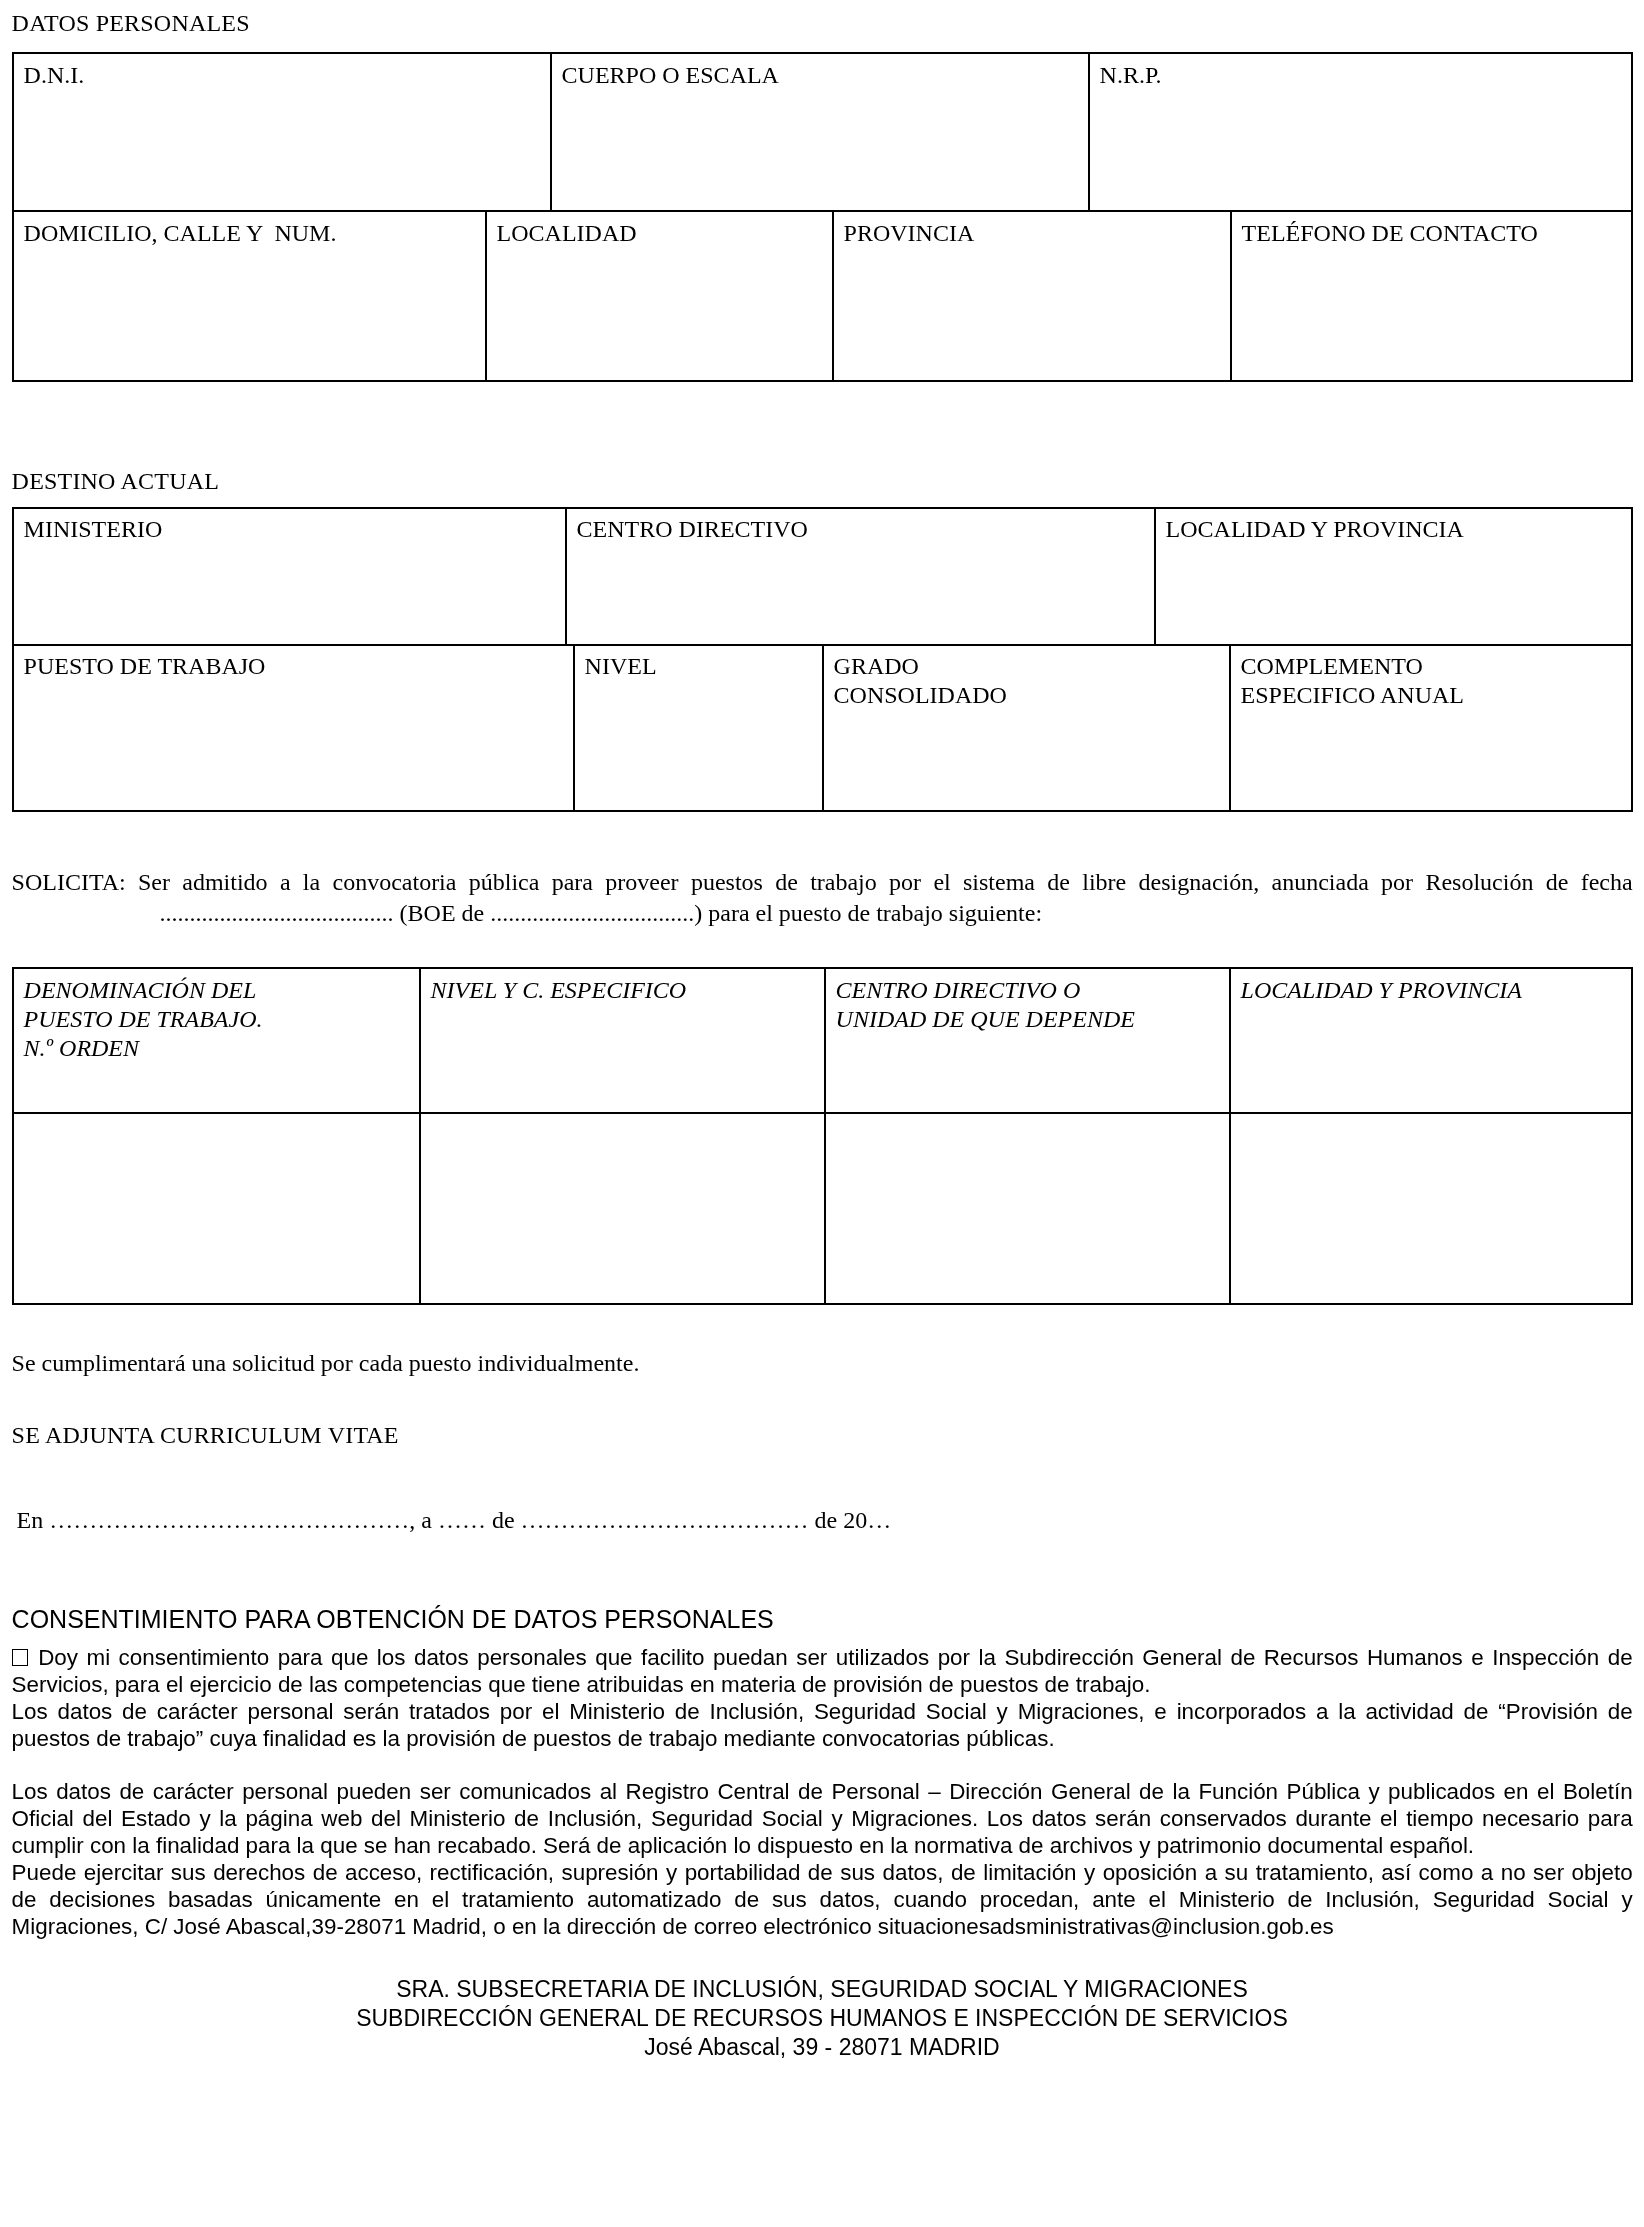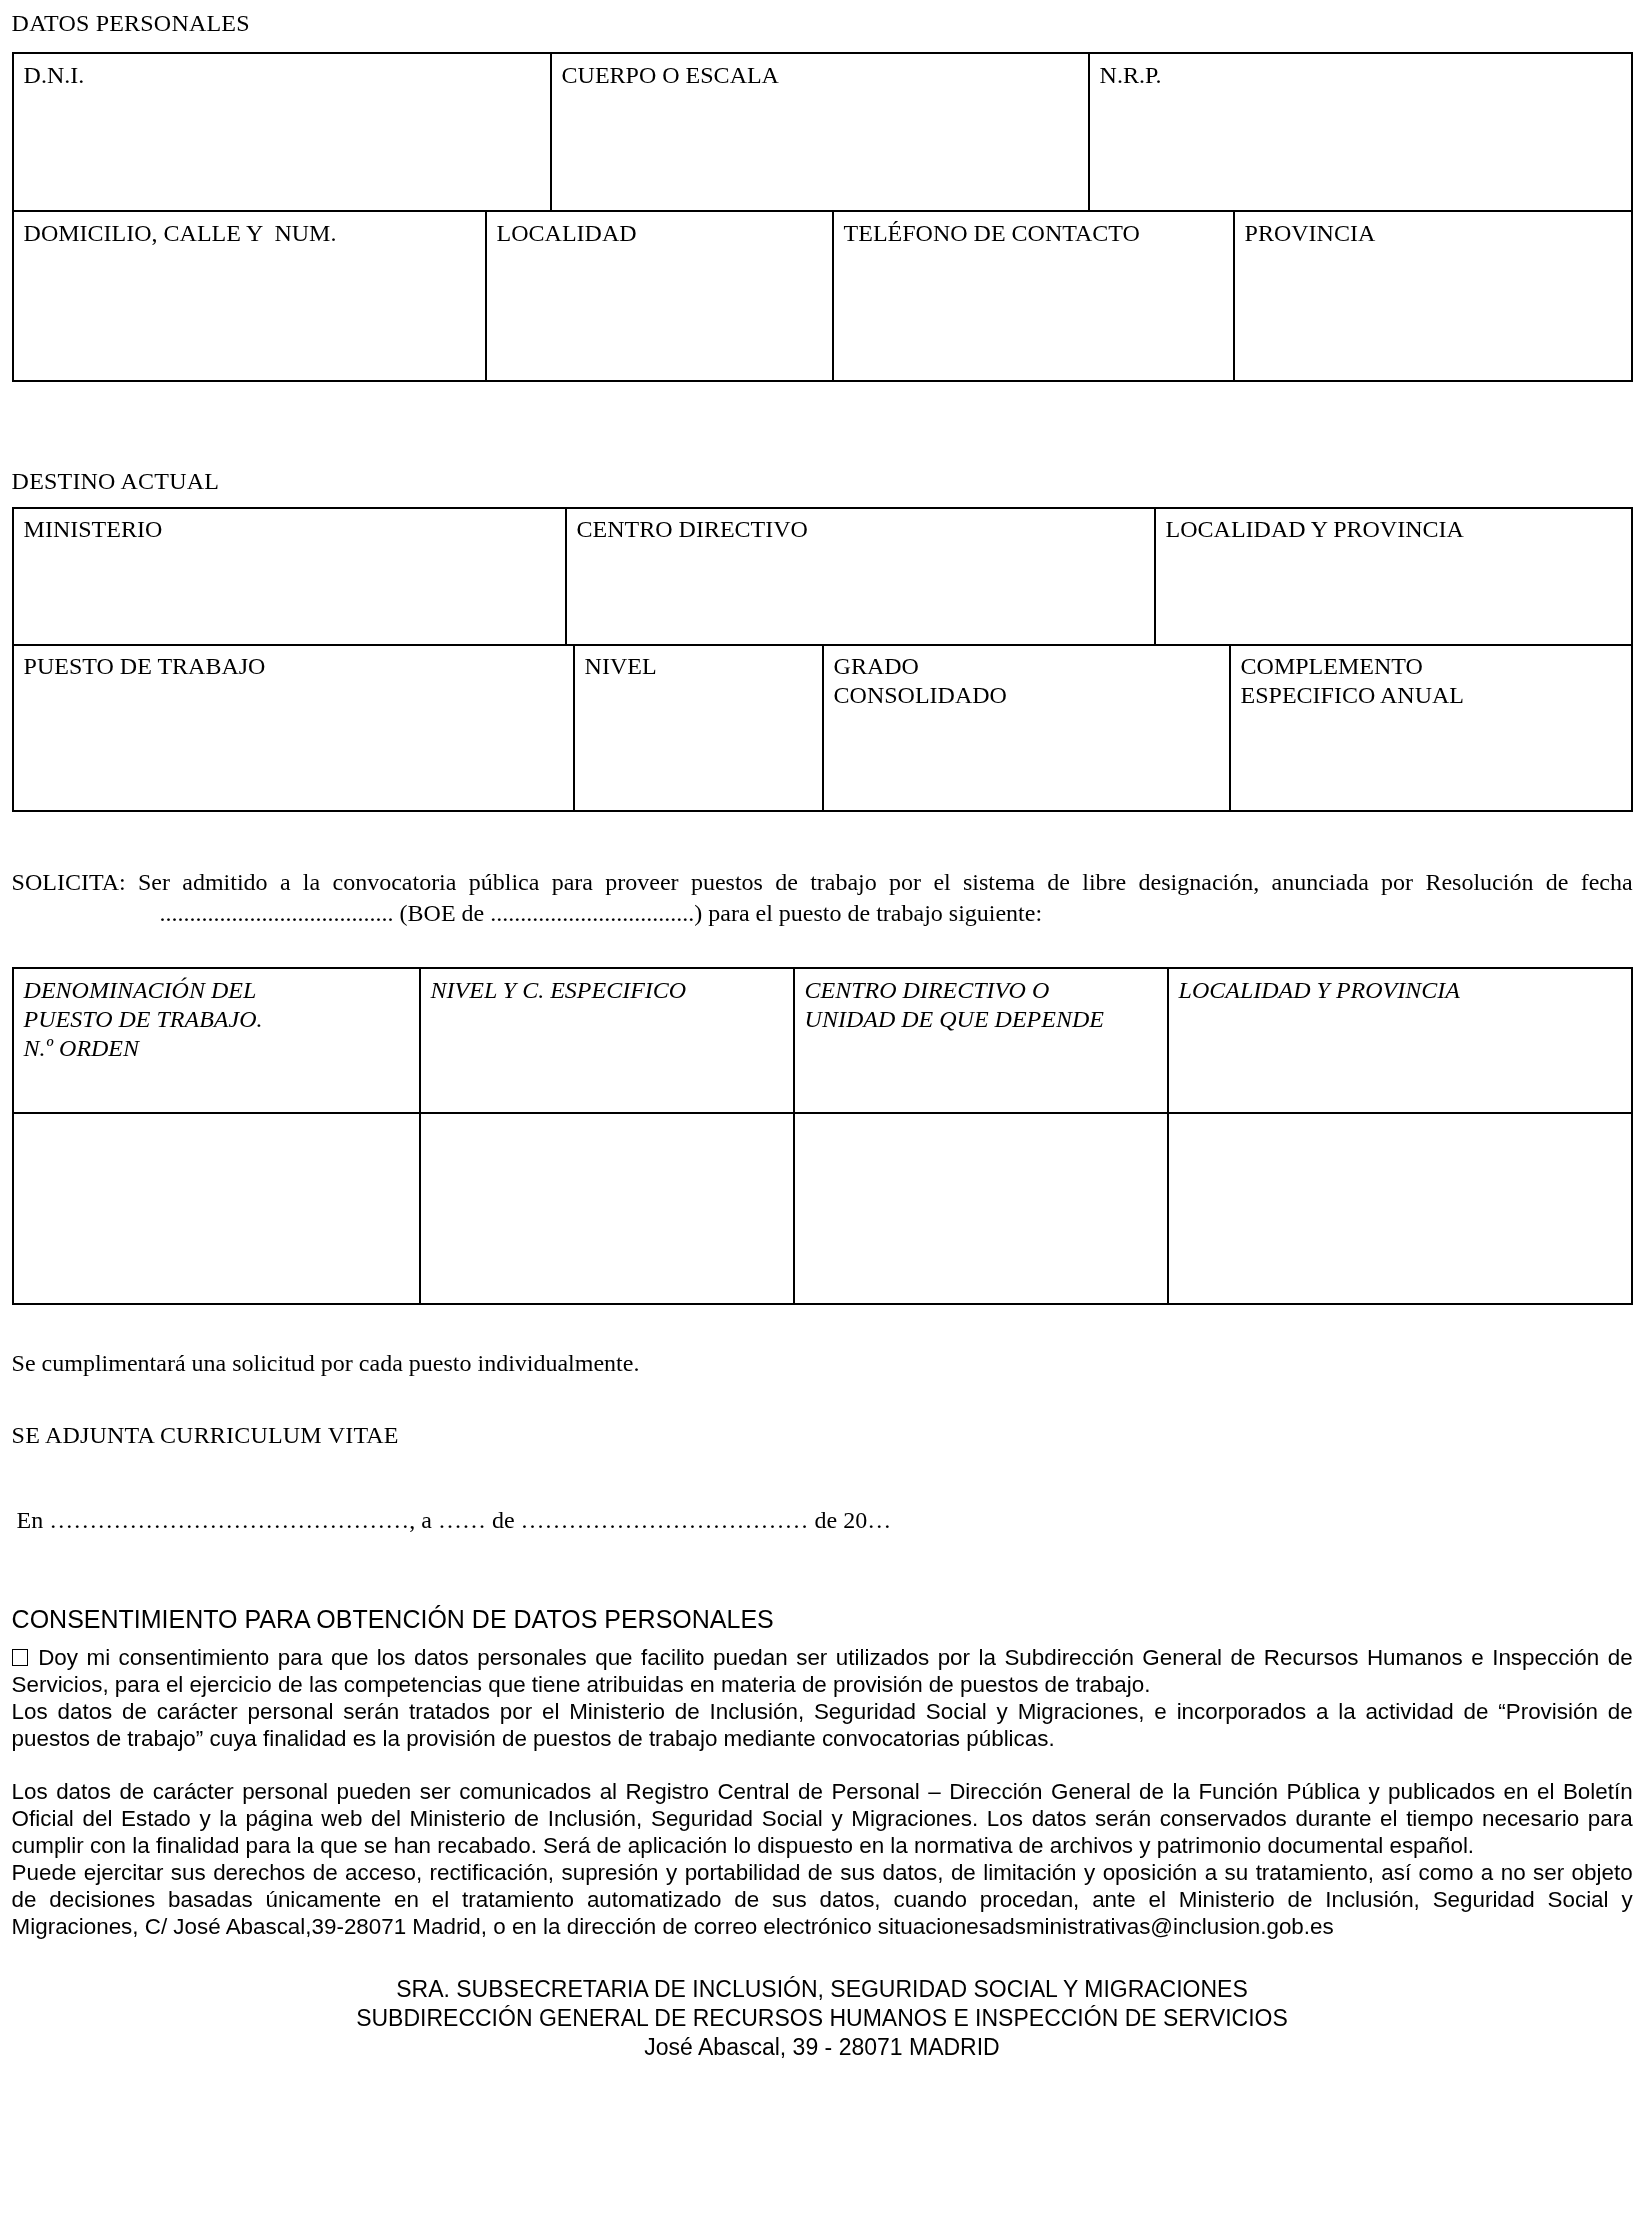--- a/index.html
+++ b/index.html
@@ -43,21 +43,21 @@
 
   .w648 { width: 538px; }
   .w570 { width: 473px; }
   .w418 { width: 347px; }
   .w480 { width: 398px; }
   .w586 { width: 553px; }
   .w710 { width: 589px; }
   .w676 { width: 561px; }
   .w300 { width: 249px; }
   .w490 { width: 407px; }
-  .w488 { width: 374px; }
+  .w488 { width: 405px; }
   .grow { flex: 1 1 auto; }
 
   .solicita {
     margin-top: 55px;
     font-size: 24px;
     line-height: 1.32;
     text-align: justify;
     padding-left: 148px;
     text-indent: -148px;
     width: 1621px;
@@ -114,25 +114,25 @@
           <span class="lbl">N.R.P.</span>
         </div>
     </div>
     <div class="trow h205">
       <div class="cell w570">
           <span class="lbl">DOMICILIO, CALLE Y  NUM.</span>
         </div>
       <div class="cell w418">
           <span class="lbl">LOCALIDAD</span>
         </div>
-      <div class="cell grow">
-          <span class="lbl">TELÉFONO DE CONTACTO</span>
-        </div>
       <div class="cell w480">
           <span class="lbl">PROVINCIA</span>
+        </div>
+      <div class="cell grow">
+          <span class="lbl">TELÉFONO DE CONTACTO</span>
         </div>
     </div>
   </div>
 
   <h2 class="sec-title second">DESTINO ACTUAL</h2>
 
   <div class="tbl">
     <div class="trow h165">
       <div class="cell w586">
           <span class="lbl">MINISTERIO</span>

